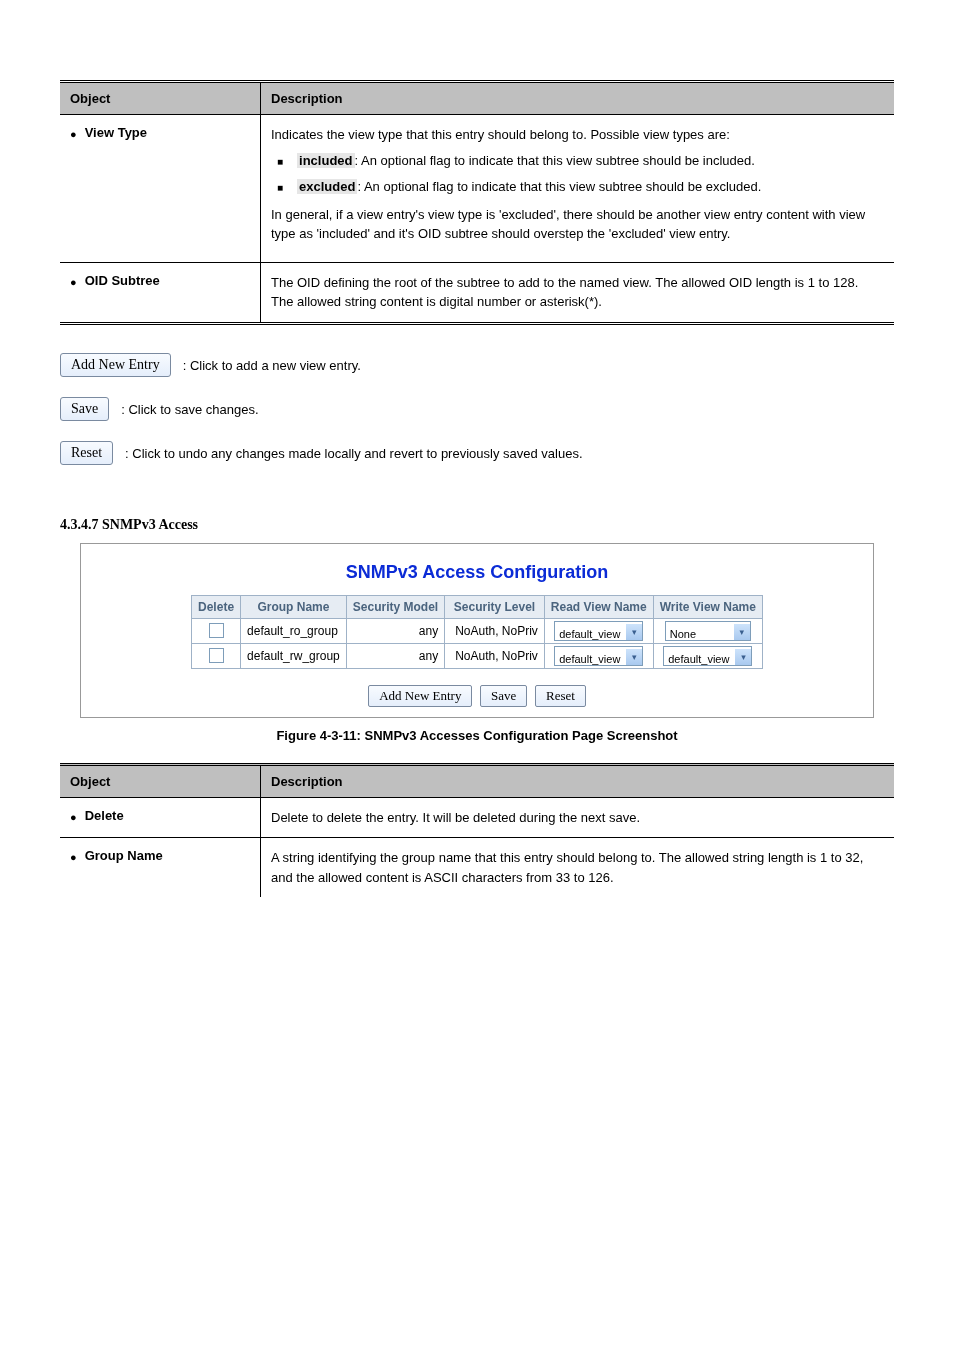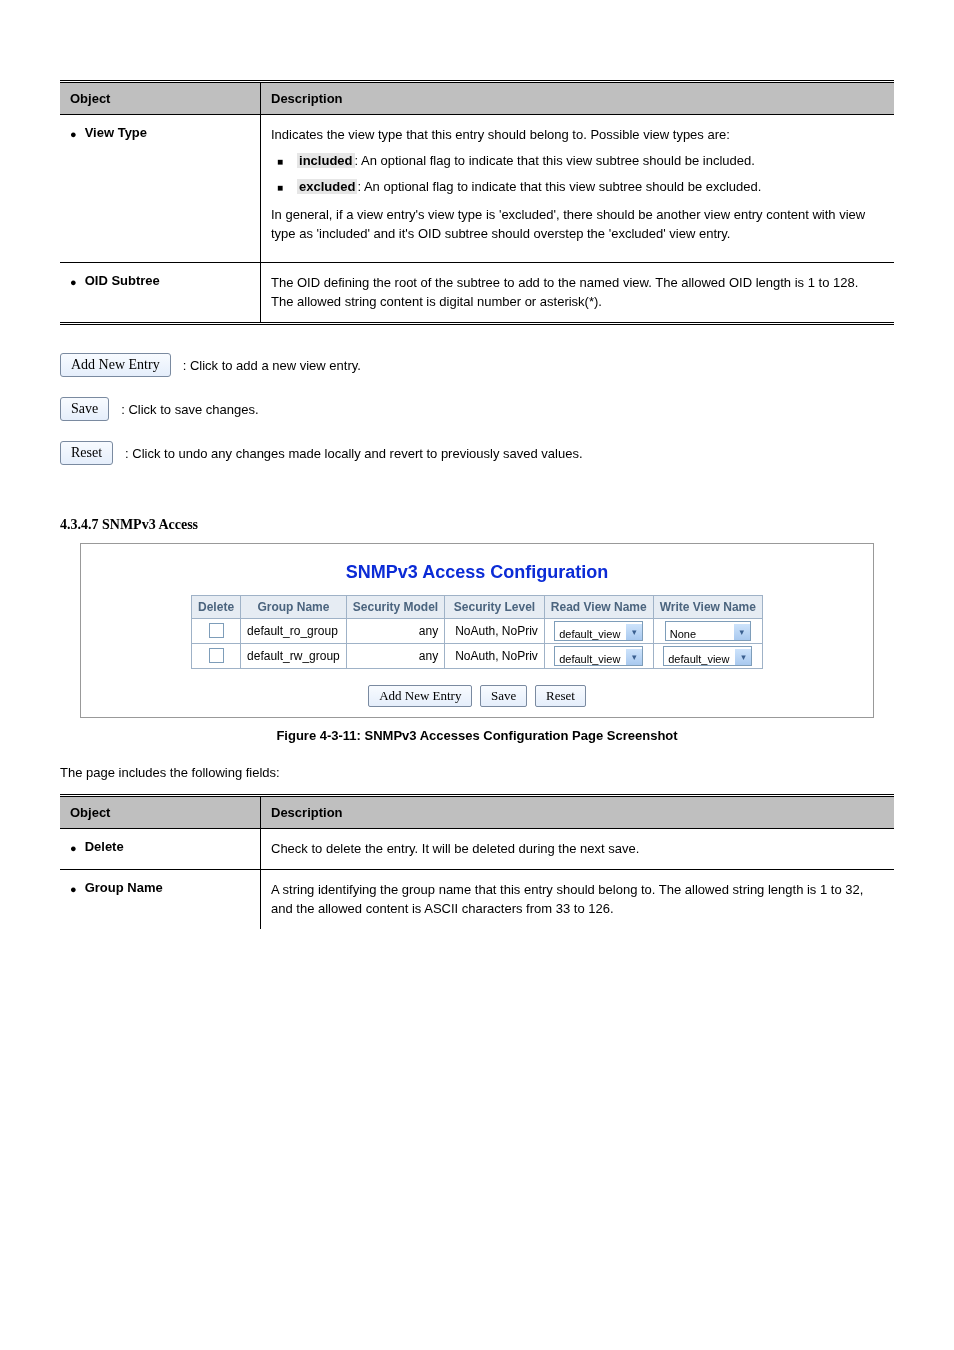--- a/index.html
+++ b/index.html
@@ -342,37 +342,36 @@
       </table>
     <div class="panel-buttons">
       <span class="pbtn">Add New Entry</span>
       <span class="pbtn">Save</span>
       <span class="pbtn">Reset</span>
     </div>
   </div>
 
   <div class="fig-caption">Figure 4-3-11: SNMPv3 Accesses Configuration Page Screenshot</div>
 
-  <p class="page-desc-line">The page includes the following fields:</p>
 
   <table class="obj-table2">
     <tbody>
         <tr class="header-row">
       <td class="col-obj">Object</td>
       <td>Description</td>
     </tr>
     <tr class="sep-top">
       <td class="col-obj">
         <div class="bullet">
           <span class="dot">●</span>
           <span style="font-weight:bold">Delete</span>
         </div>
       </td>
       <td>
-        <p style="margin:0;line-height:1.5">Check to delete the entry. It will be deleted during the next save.</p>
+        <p style="margin:0;line-height:1.5">Delete to delete the entry. It will be deleted during the next save.</p>
       </td>
     </tr>
     <tr class="sep-top">
       <td class="col-obj">
         <div class="bullet">
           <span class="dot">●</span>
           <span style="font-weight:bold">Group Name</span>
         </div>
       </td>
       <td>

